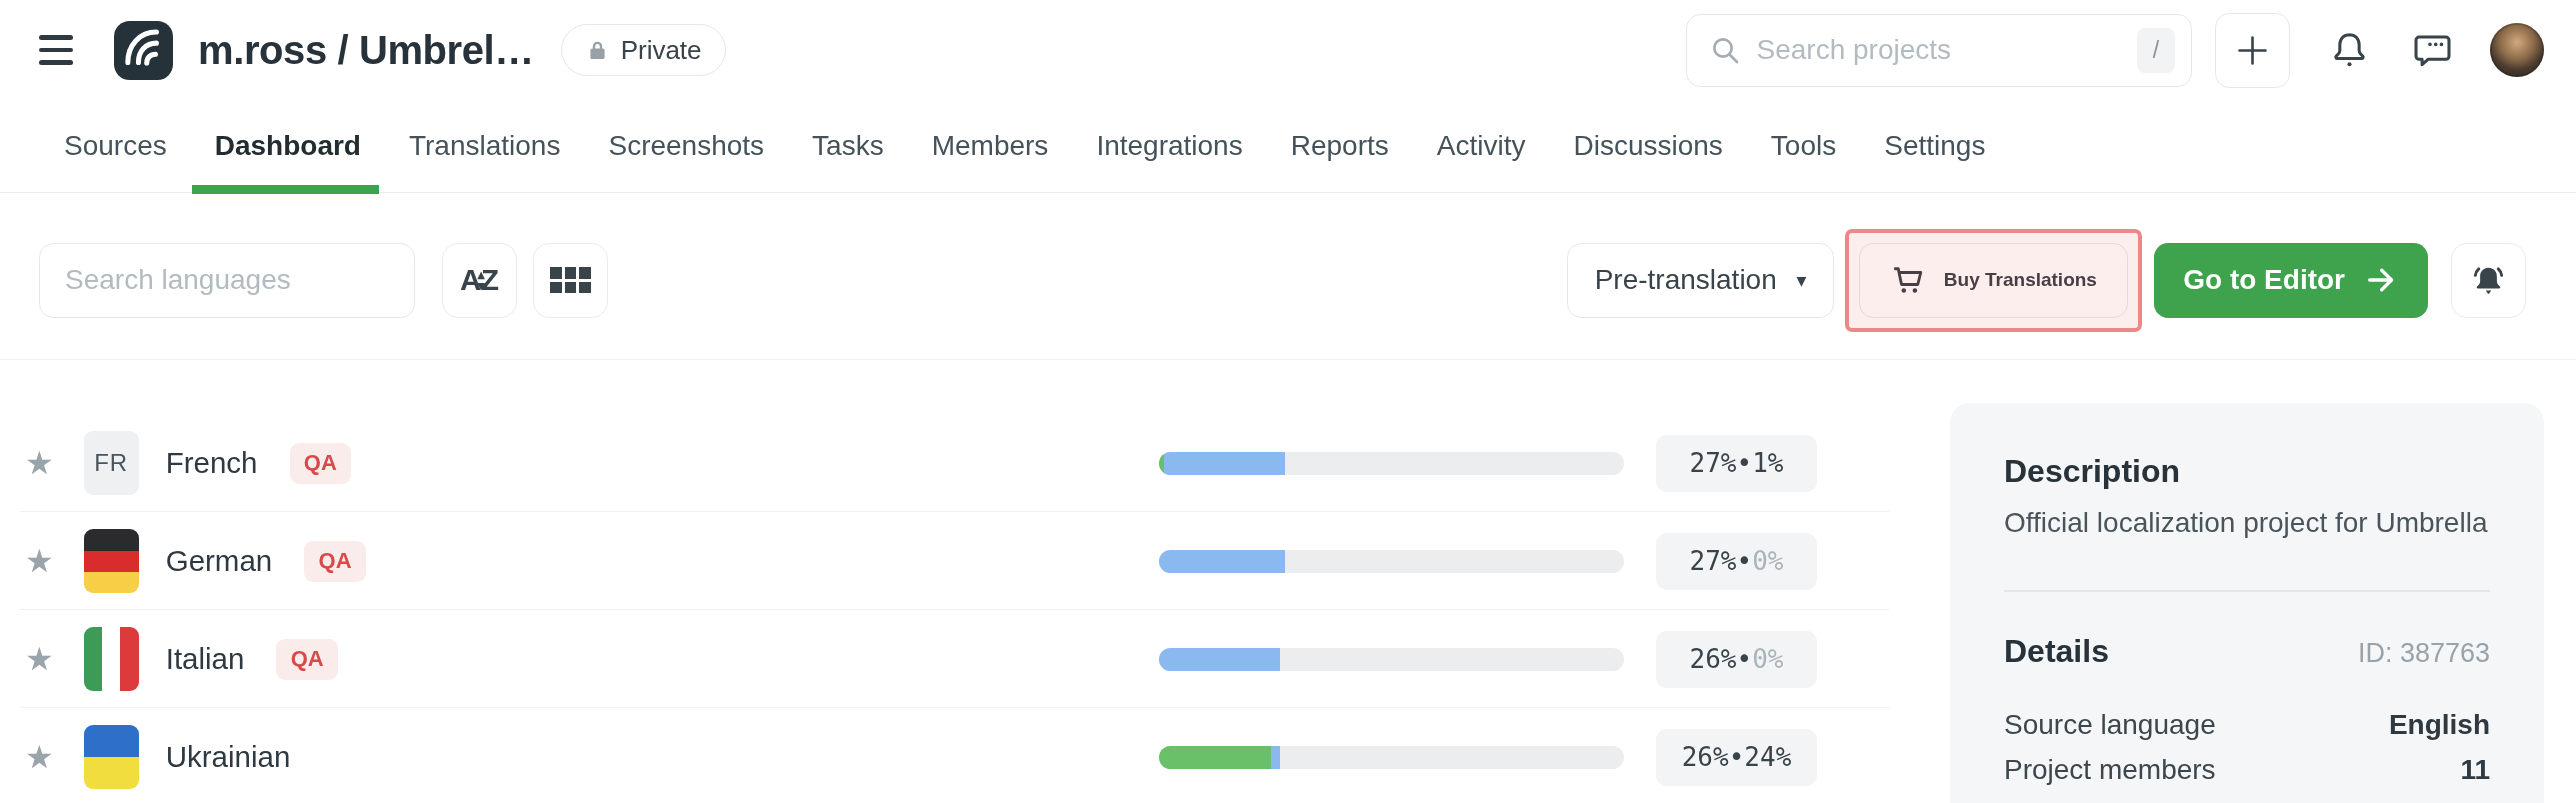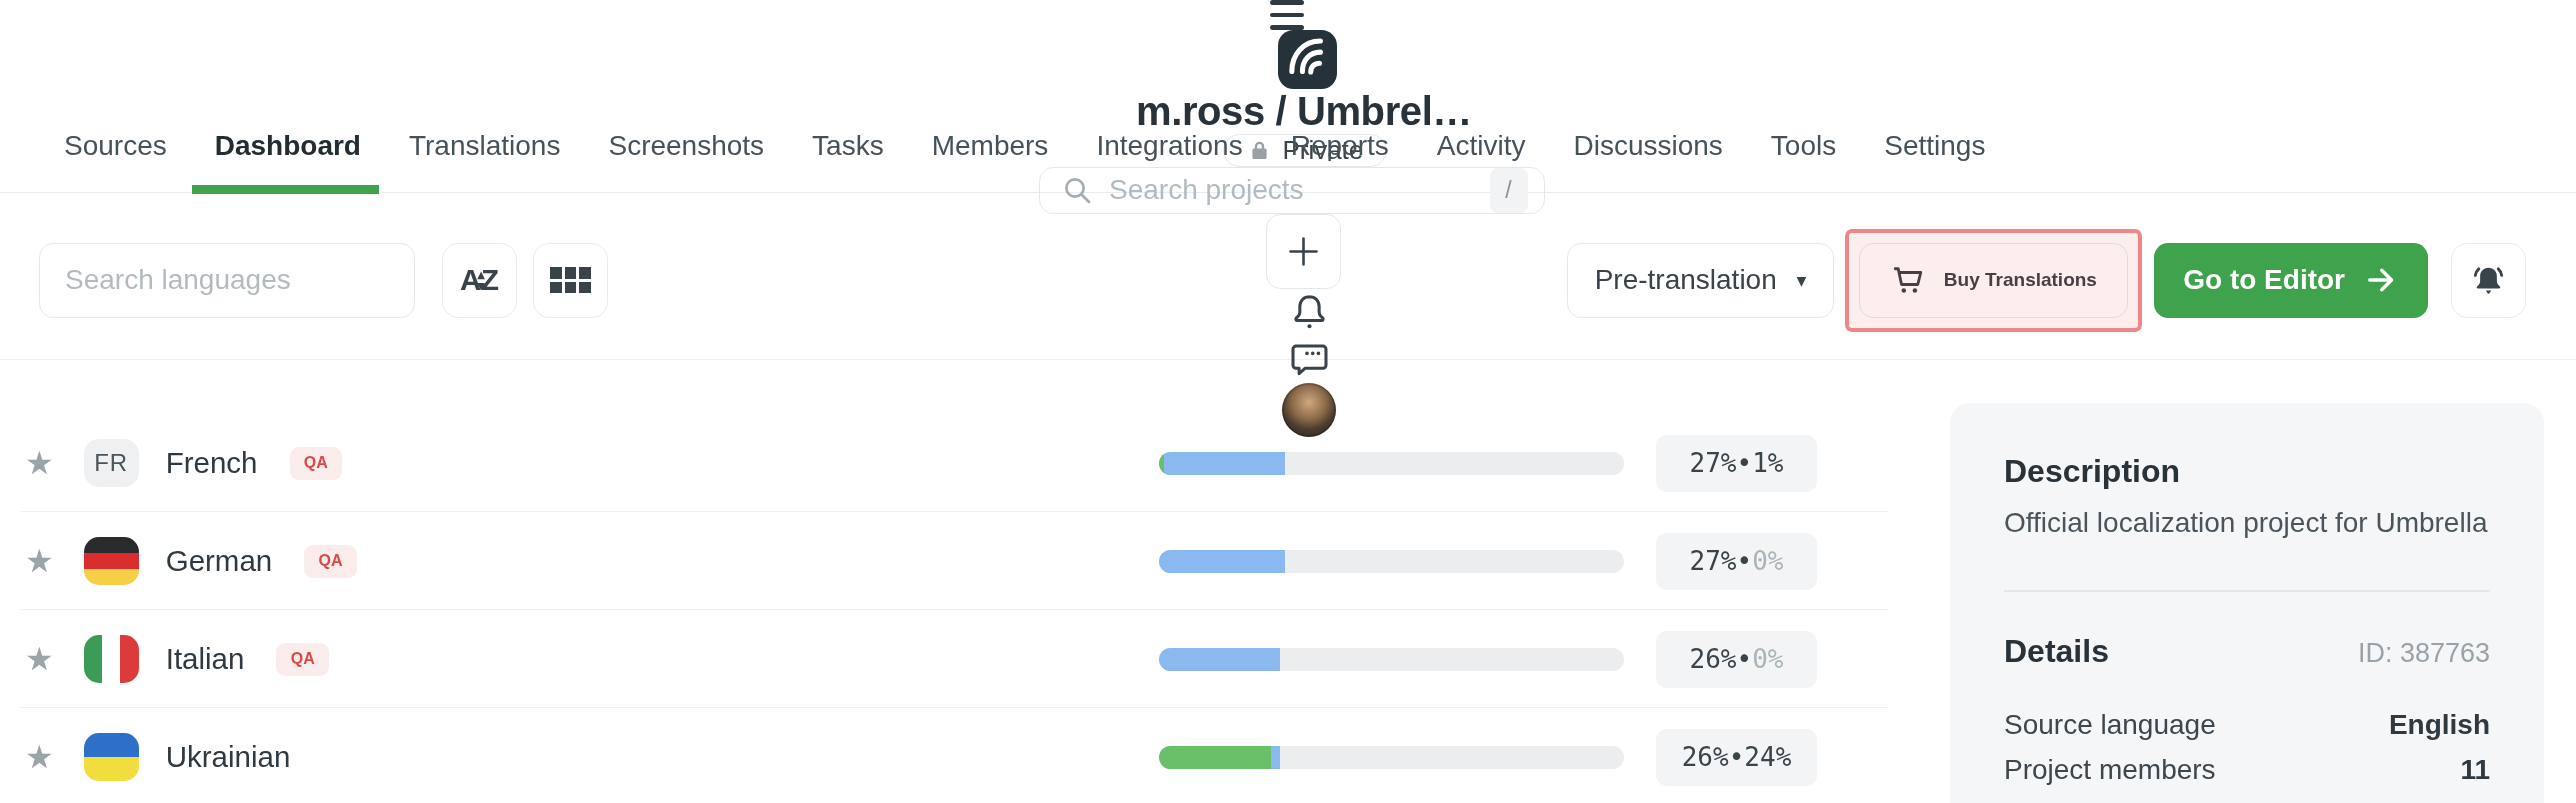--- a/index.html
+++ b/index.html
@@ -1,20 +1,20 @@
 <!DOCTYPE html>
 <html style="font-size:14.3px"><head>
 <meta charset="utf-8">
 <style>
   * { margin:0; padding:0; box-sizing:border-box; }
   html,body { width:2576px; height:803px; overflow:hidden; background:#fff;
     font-family:"Liberation Sans", sans-serif; color:#2f3941; }
 
   
-  .header { display:flex; align-items:center; height:100px; padding:0 32px 0 39px;flex-direction:column; }
+  .header { display:flex; align-items:center; height:100px; padding:0 32px 0 39px; }
   .menu-btn { width:43px; height:43px; display:flex; flex-direction:column; justify-content:center; gap:8px; cursor:pointer; }
   .menu-btn i { display:block; height:4.5px; width:34px; background:#2f3941; border-radius:2.7px; }
   .logo { margin-left:32px; width:59px; height:59px; flex:none; }
   .proj-title { margin-left:25px; font-size:40px; font-weight:700; color:#27323a; letter-spacing:-0.4px; white-space:nowrap; }
   .private-pill { margin-left:27px; display:flex; align-items:center; gap:10.7px; height:52px; padding:0 23px;
     border:1.8px solid #e5e8ea; border-radius:27px; font-size:26px; color:#39434a; }
   .hspacer { flex:1; }
   .top-search { display:flex; align-items:center; width:506px; height:73px; border:1.8px solid #e5e8ea; border-radius:14.3px; padding:0 16px 0 21.5px; gap:16px; }
   .top-search input { flex:1; border:none; outline:none; font-size:28px; color:#39434a; font-family:inherit; background:transparent; min-width:0; }
   .top-search input::placeholder { color:#b2bbc0; }
@@ -56,27 +56,27 @@
     border-radius:14.3px; background:#3fa24d; color:#fff; font-size:28px; font-weight:700; cursor:pointer; white-space:nowrap; }
   .bell-btn { margin-left:23px; }
   .toolbar-divider { height:1.8px; background:#eef0f1; }
 
   
   .content { display:flex; align-items:flex-start; }
   .lang-list { width:1896px; padding-top:54px; flex:none; }
   .lang-row { height:98px; display:flex; align-items:center; padding:0 79px 0 25px; position:relative; cursor:pointer; }
   .lang-row::after { content:""; position:absolute; left:19.7px; right:7.2px; bottom:0; height:1.8px; background:#eef0f1; }
   .star { width:39px; font-size:32px; color:#9aa4ab; flex:none; }
-  .flag { margin-left:19.7px; width:55px; height:48px; border-radius:15px; overflow:hidden; flex:none; display:flex; flex-direction:column;
+  .flag { margin-left:19.7px; width:55px; height:64px; border-radius:9px; overflow:hidden; flex:none; display:flex; flex-direction:column;
     box-shadow:inset 0 0 0 0.9px rgba(0,0,0,0.05); }
   .flag i { flex:1; }
   .flag.code { background:#eef0f2; align-items:center; justify-content:center; flex-direction:row;
     font-size:24px; font-weight:500; color:#4a545b; letter-spacing:0.9px; box-shadow:none; }
   .lang-name { margin-left:27px; font-size:29.5px; font-weight:500; color:#2f3941; }
-  .qa-badge { margin-left:32px; font-size:16px; font-weight:700; color:#d84a4a; background:#fbecec; border-radius:9px; padding:7.2px 14.3px; }
+  .qa-badge { margin-left:32px; font-size:22px; font-weight:700; color:#d84a4a; background:#fbecec; border-radius:9px; padding:7.2px 14.3px; }
   .bar { margin-left:auto; width:465px; height:23px; border-radius:11.6px; background:#ebedee; overflow:hidden; display:flex; flex:none; }
   .bar .ap { background:#6abf69; height:100%; }
   .bar .tr { background:#8ab9f0; height:100%; }
   .pct-badge { margin-left:32px; width:161px; height:57px; background:#f3f4f6; border-radius:10.7px; display:flex; align-items:center;
     justify-content:center; font-family:"DejaVu Sans Mono", monospace; font-size:26px; color:#39434a; flex:none; }
   .pct-badge .dim { color:#abb4b9; }
 
   
   .panel { flex:1; margin:43px 32px 0 54px; background:#f5f6f7; border-radius:19.7px 19.7px 0 0; padding:50px 54px 72px; min-height:447px; }
   .panel h2 { font-size:32px; font-weight:700; color:#27323a; }

